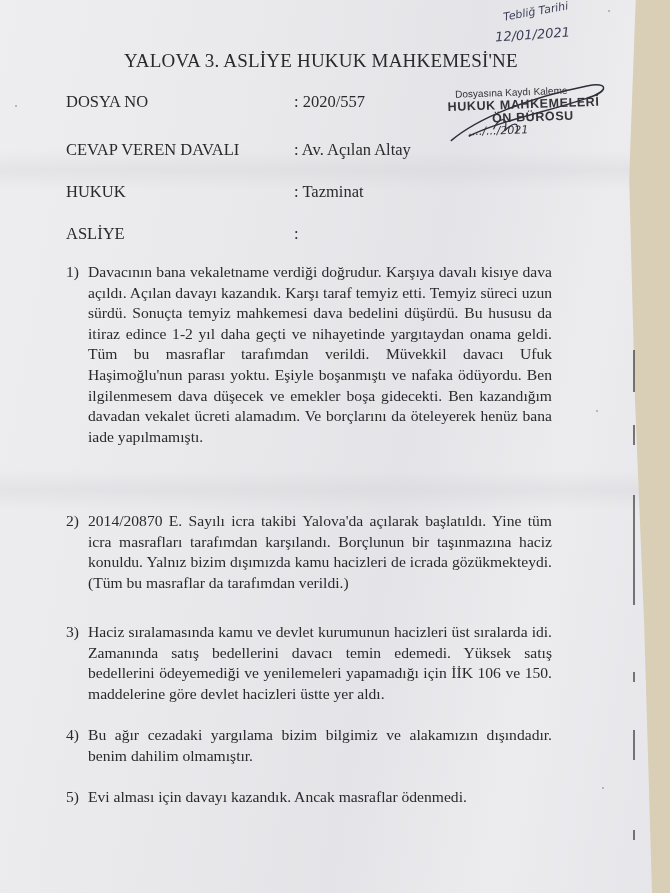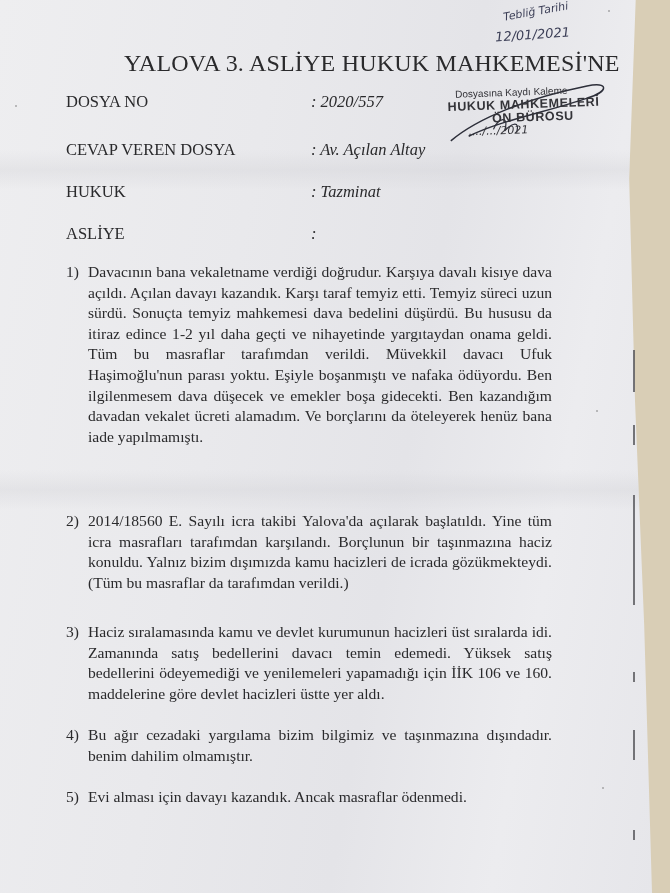--- a/index.html
+++ b/index.html
@@ -28,32 +28,32 @@
     position: absolute;
     left: 0;
     width: 652px;
     height: 40px;
     background: linear-gradient(180deg, rgba(255,255,255,0) 0%, rgba(200,200,205,0.25) 50%, rgba(255,255,255,0) 100%);
   }
   .title {
     position: absolute;
     left: 124px;
     top: 50px;
-    font-size: 24px;
+    font-size: 19px;
     letter-spacing: 0.2px;
     white-space: nowrap;
   }
   .meta-row {
     position: absolute;
     left: 58px;
     font-size: 16.5px;
     white-space: nowrap;
   }
   .meta-label { position: absolute; left: 8px; top: 0; }
-  .meta-value { position: absolute; left: 253px; top: 0; font-style: italic; }
+  .meta-value { position: absolute; left: 236px; top: 0; }
   .paras {
     position: absolute;
     left: 88px;
     width: 464px;
     font-size: 15.6px;
     line-height: 20.6px;
     text-align: justify;
   }
   .para {
     position: absolute;
@@ -163,48 +163,48 @@
   <div class="stamp-line2">HUKUK MAHKEMELERİ</div>
   <div class="stamp-line3">ÖN BÜROSU</div>
   <div class="stamp-line4">..../.../2021</div>
 </div>
 
 <div class="meta-row" style="top:92px;">
   <span class="meta-label">DOSYA NO</span>
   <span class="meta-value">: 2020/557</span>
 </div>
 <div class="meta-row" style="top:140px;">
-  <span class="meta-label">CEVAP VEREN DOSYA</span>
+  <span class="meta-label">CEVAP VEREN DAVALI</span>
   <span class="meta-value">: Av. Açılan Altay</span>
 </div>
 <div class="meta-row" style="top:182px;">
   <span class="meta-label">HUKUK</span>
   <span class="meta-value">: Tazminat</span>
 </div>
 <div class="meta-row" style="top:224px;">
   <span class="meta-label">ASLİYE</span>
   <span class="meta-value">:</span>
 </div>
 
 <div class="paras" style="top:0;">
   <div class="para" style="top:262px;">
     <span class="para-num">1)</span>
     <span class="para-text">Davacının bana vekaletname verdiği doğrudur. Karşıya davalı kisıye dava açıldı. Açılan davayı kazandık. Karşı taraf temyiz etti. Temyiz süreci uzun sürdü. Sonuçta temyiz mahkemesi dava bedelini düşürdü. Bu hususu da itiraz edince 1-2 yıl daha geçti ve nihayetinde yargıtaydan onama geldi. Tüm bu masraflar tarafımdan verildi. Müvekkil davacı Ufuk Haşimoğlu'nun parası yoktu. Eşiyle boşanmıştı ve nafaka ödüyordu. Ben ilgilenmesem dava düşecek ve emekler boşa gidecekti. Ben kazandığım davadan vekalet ücreti alamadım. Ve borçlarını da öteleyerek henüz bana iade yapılmamıştı.</span>
   </div>
   <div class="para" style="top:511px;">
     <span class="para-num">2)</span>
-    <span class="para-text">2014/18560 E. Sayılı icra takibi Yalova'da açılarak başlatıldı. Yine tüm icra masrafları tarafımdan karşılandı. Borçlunun bir taşınmazına haciz konuldu. Yalnız bizim dışımızda kamu hacizleri de icrada gözükmekteydi. (Tüm bu masraflar da tarafımdan verildi.)</span>
+    <span class="para-text">2014/20870 E. Sayılı icra takibi Yalova'da açılarak başlatıldı. Yine tüm icra masrafları tarafımdan karşılandı. Borçlunun bir taşınmazına haciz konuldu. Yalnız bizim dışımızda kamu hacizleri de icrada gözükmekteydi. (Tüm bu masraflar da tarafımdan verildi.)</span>
   </div>
   <div class="para" style="top:622px;">
     <span class="para-num">3)</span>
-    <span class="para-text">Haciz sıralamasında kamu ve devlet kurumunun hacizleri üst sıralarda idi. Zamanında satış bedellerini davacı temin edemedi. Yüksek satış bedellerini ödeyemediği ve yenilemeleri yapamadığı için İİK 106 ve 160. maddelerine göre devlet hacizleri üstte yer aldı.</span>
+    <span class="para-text">Haciz sıralamasında kamu ve devlet kurumunun hacizleri üst sıralarda idi. Zamanında satış bedellerini davacı temin edemedi. Yüksek satış bedellerini ödeyemediği ve yenilemeleri yapamadığı için İİK 106 ve 150. maddelerine göre devlet hacizleri üstte yer aldı.</span>
   </div>
   <div class="para" style="top:725px;">
     <span class="para-num">4)</span>
-    <span class="para-text">Bu ağır cezadaki yargılama bizim bilgimiz ve taşınmazına dışındadır. benim dahilim olmamıştır.</span>
+    <span class="para-text">Bu ağır cezadaki yargılama bizim bilgimiz ve alakamızın dışındadır. benim dahilim olmamıştır.</span>
   </div>
   <div class="para" style="top:787px;">
     <span class="para-num">5)</span>
     <span class="para-text">Evi alması için davayı kazandık. Ancak masraflar ödenmedi.</span>
   </div>
 </div>
 
 <div class="margin-mark" style="top:350px;height:42px;"></div>
 <div class="margin-mark" style="top:425px;height:20px;"></div>
 <div class="margin-mark" style="top:495px;height:110px;"></div>

